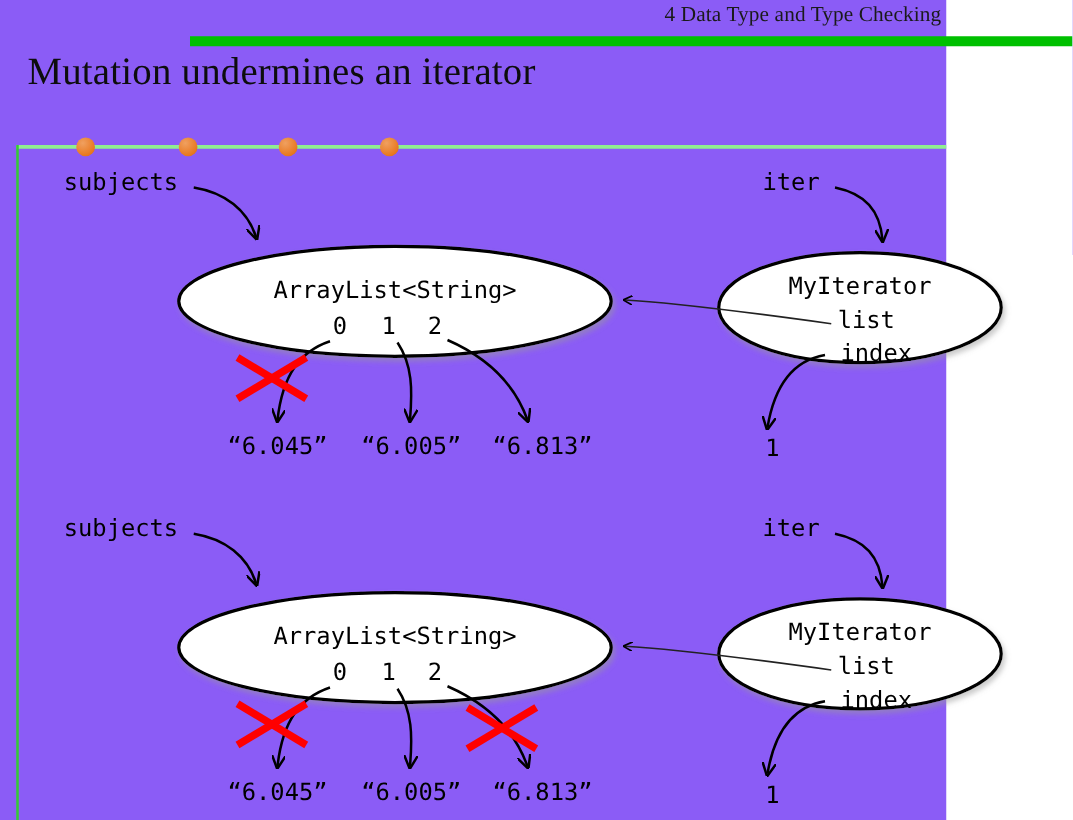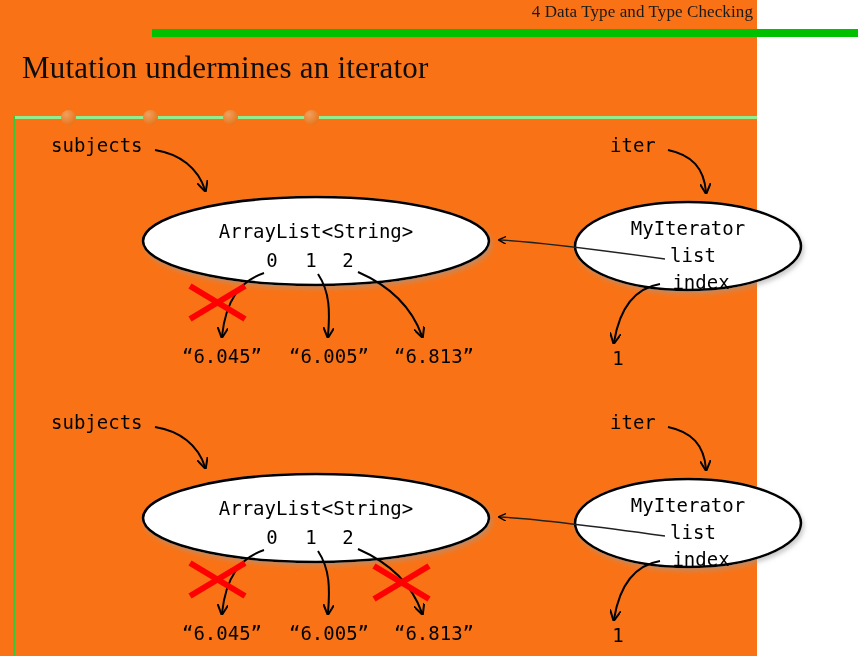--- a/index.html
+++ b/index.html
@@ -12,21 +12,21 @@
     height: 656px;
     position: relative;
     overflow: hidden;
     font-family: "Liberation Sans", sans-serif;
   }
   .slide {
     position: absolute;
     left: 0; top: 0;
     width: 757px;
     height: 656px;
-    background: #f97316;
+    background: #8b5cf6;
   }
   
   .header-text {
     position: absolute;
     right: 4px;
     top: 2px;
     font-family: "Liberation Serif", "DejaVu Serif", serif;
     font-size: 17px;
     color: #1a1a1a;
     letter-spacing: 0.1px;
@@ -37,21 +37,21 @@
     left: 152px;
     top: 29px;
     width: 706px;
     height: 8px;
     background: #00c000;
   }
   
   .slide-title {
     position: absolute;
     left: 22px;
-    top: 50px;
+    top: 39px;
     font-family: "Liberation Serif", "DejaVu Serif", serif;
     font-size: 31px;
     color: #0d0d0d;
     white-space: nowrap;
     letter-spacing: 0.2px;
   }
   
   .frame-hline {
     position: absolute;
     left: 13px;

